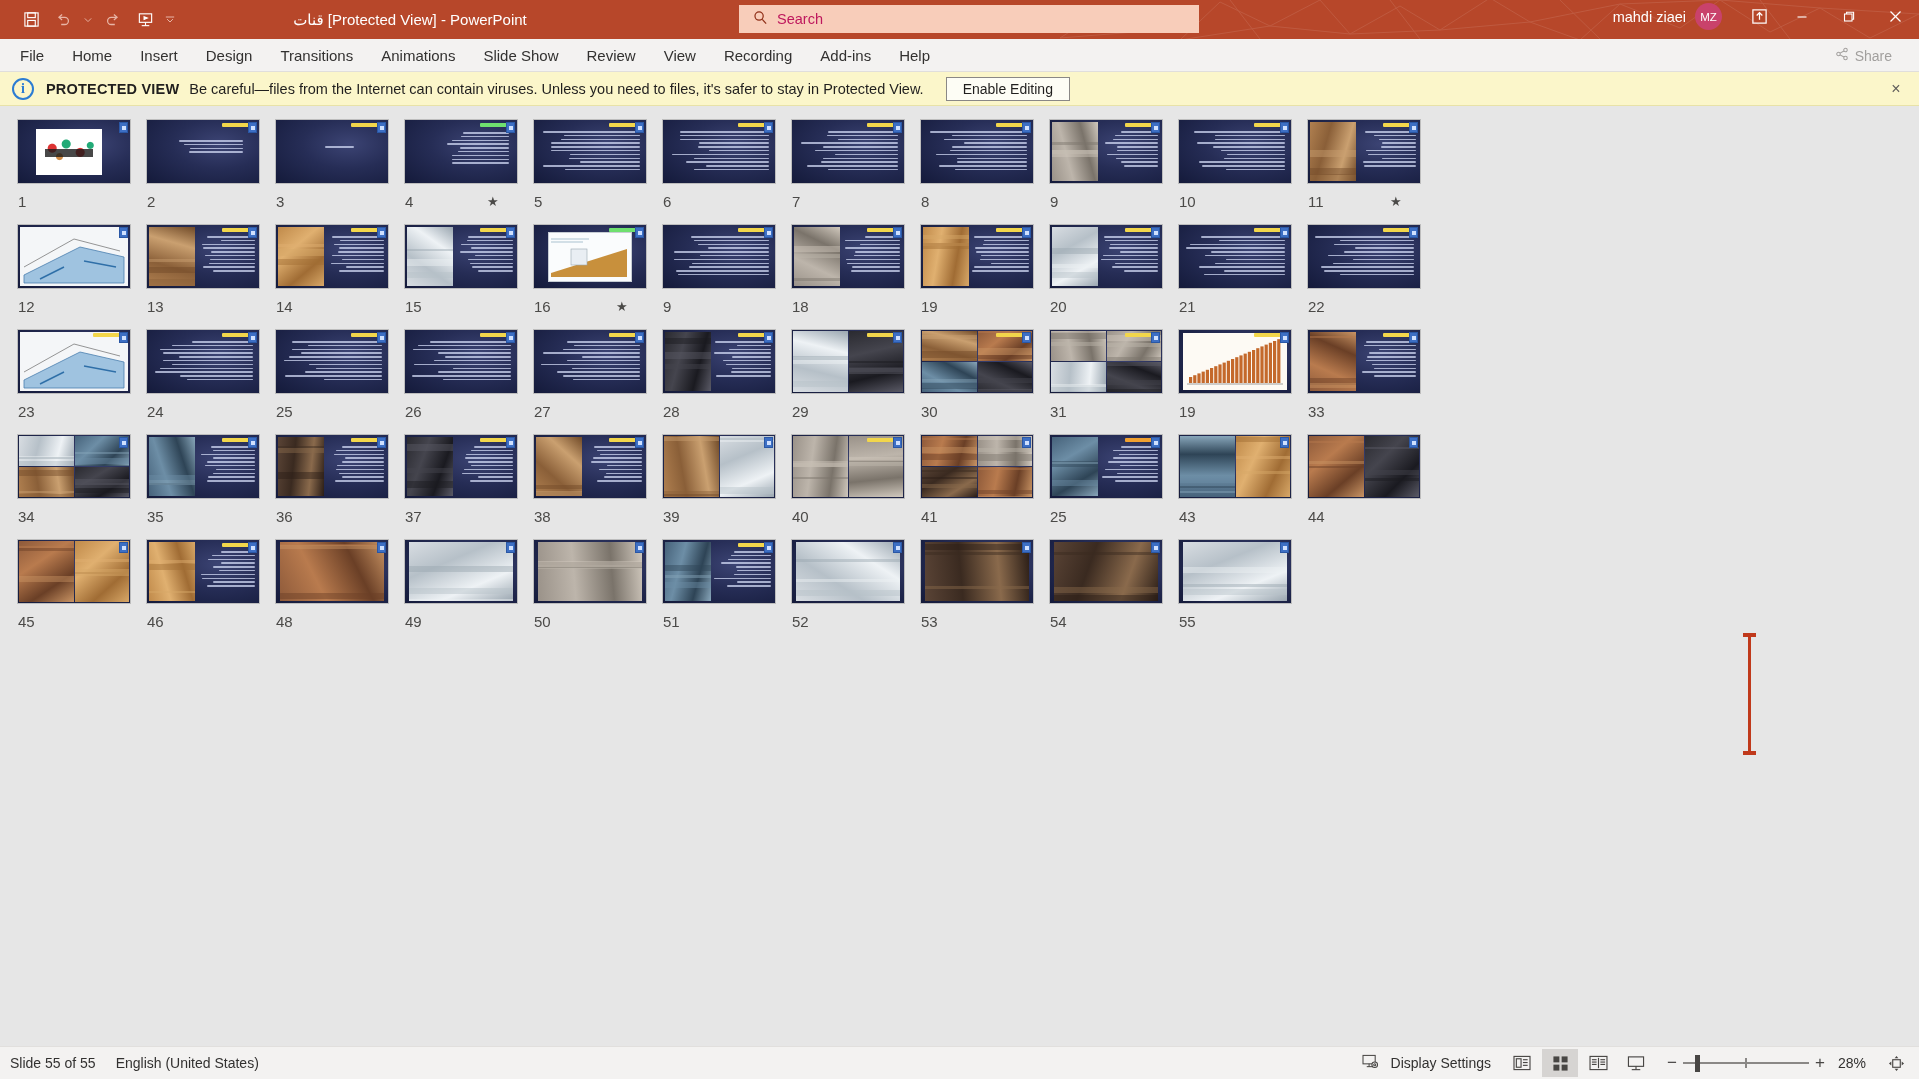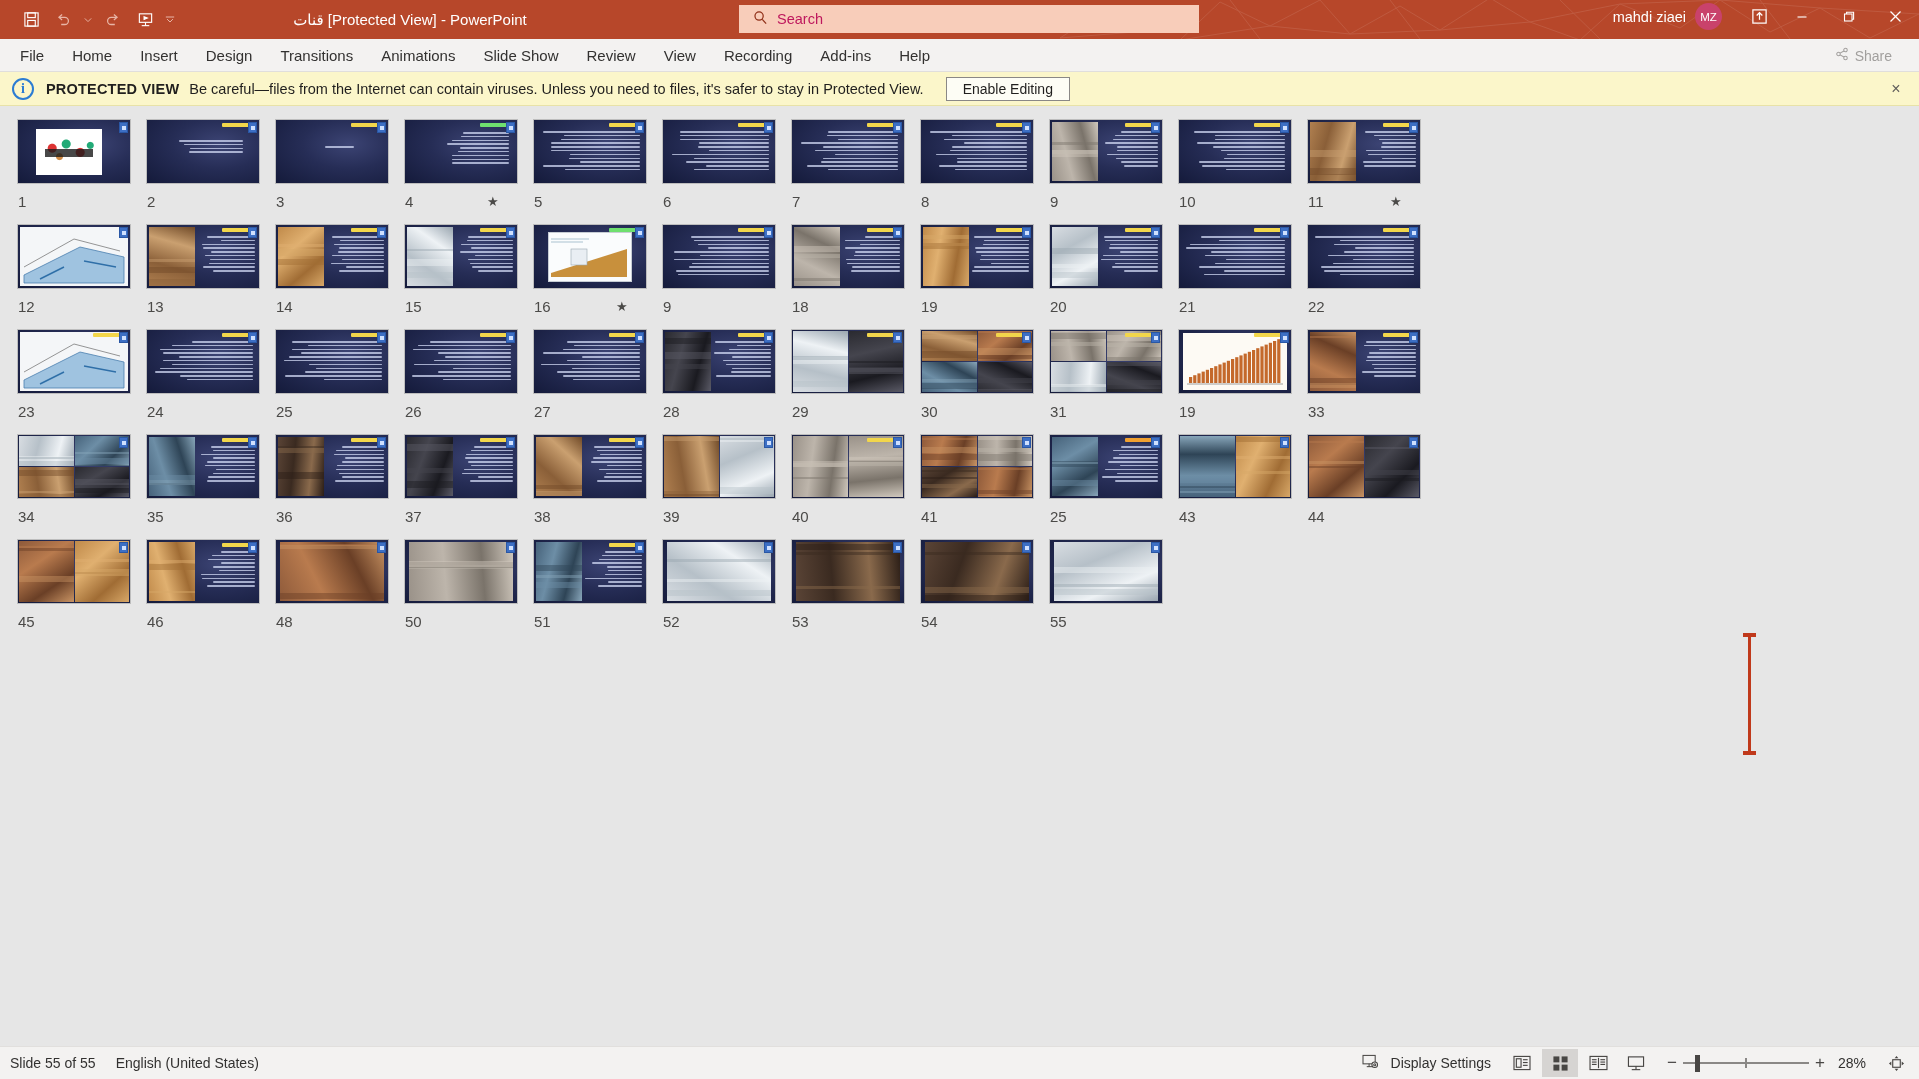--- a/index.html
+++ b/index.html
@@ -1549,20 +1549,34 @@
             </div>
             <div class="anim-badge"></div>
           </div>
           <div class="slabel">
             <span class="snum">48</span>
           </div>
         </div>
         <div class="scell">
           <div class="thumb">
             <div class="thumb-bg-dark"></div>
+            <div class="thumb-photo" style="left: 4px; top: 2px; width: 104px; height: 59px; background: linear-gradient(157deg, rgb(216, 221, 226) 0%, rgb(182, 192, 200) 35%, rgb(238, 242, 245) 70%, rgb(154, 166, 176) 100%);">
+              <div style="position: absolute; left: 0px; right: 0px; top: 46px; height: 6px; background: rgb(182, 192, 200); opacity: 0.45;"></div>
+              <div style="position: absolute; left: 0px; right: 0px; top: 57px; height: 4px; background: rgb(238, 242, 245); opacity: 0.45;"></div>
+              <div style="position: absolute; left: 0px; right: 0px; top: 24px; height: 6px; background: rgb(154, 166, 176); opacity: 0.45;"></div>
+            </div>
+            <div class="anim-badge"></div>
+          </div>
+          <div class="slabel">
+            <span class="snum">49</span>
+          </div>
+        </div>
+        <div class="scell">
+          <div class="thumb">
+            <div class="thumb-bg-dark"></div>
             <div class="thumb-photo" style="left: 4px; top: 2px; width: 104px; height: 59px; background: linear-gradient(85deg, rgb(154, 146, 137) 0%, rgb(189, 181, 171) 35%, rgb(122, 115, 106) 70%, rgb(208, 200, 189) 100%);">
               <div style="position: absolute; left: 0px; right: 0px; top: 23px; height: 4px; background: rgb(189, 181, 171); opacity: 0.45;"></div>
               <div style="position: absolute; left: 0px; right: 0px; top: 20px; height: 6px; background: rgb(122, 115, 106); opacity: 0.45;"></div>
               <div style="position: absolute; left: 0px; right: 0px; top: 19px; height: 6px; background: rgb(208, 200, 189); opacity: 0.45;"></div>
             </div>
             <div class="anim-badge"></div>
           </div>
           <div class="slabel">
             <span class="snum">50</span>
           </div>

